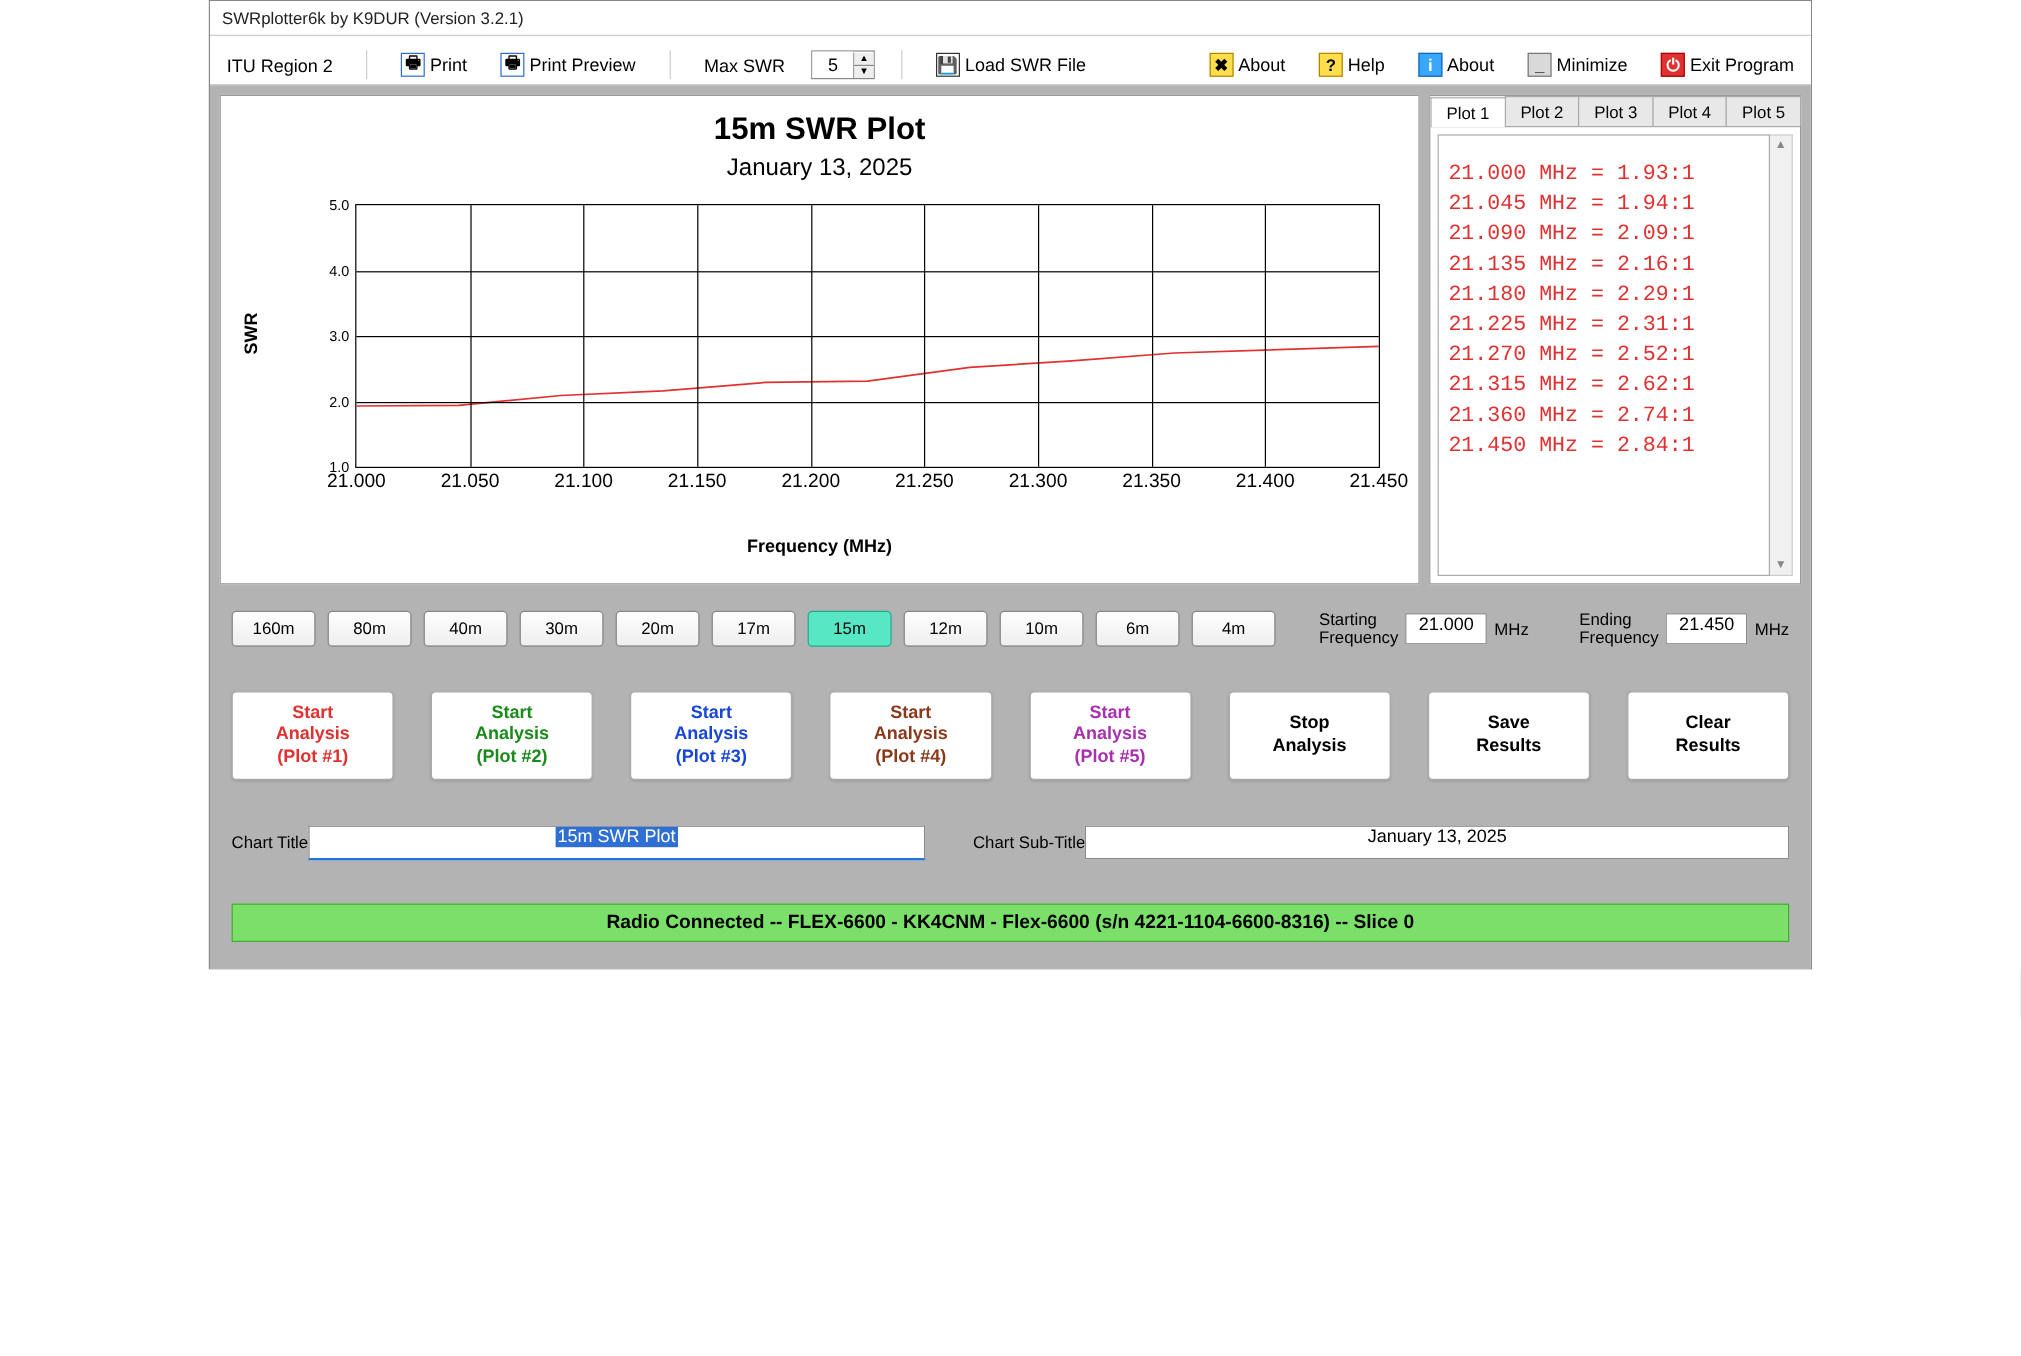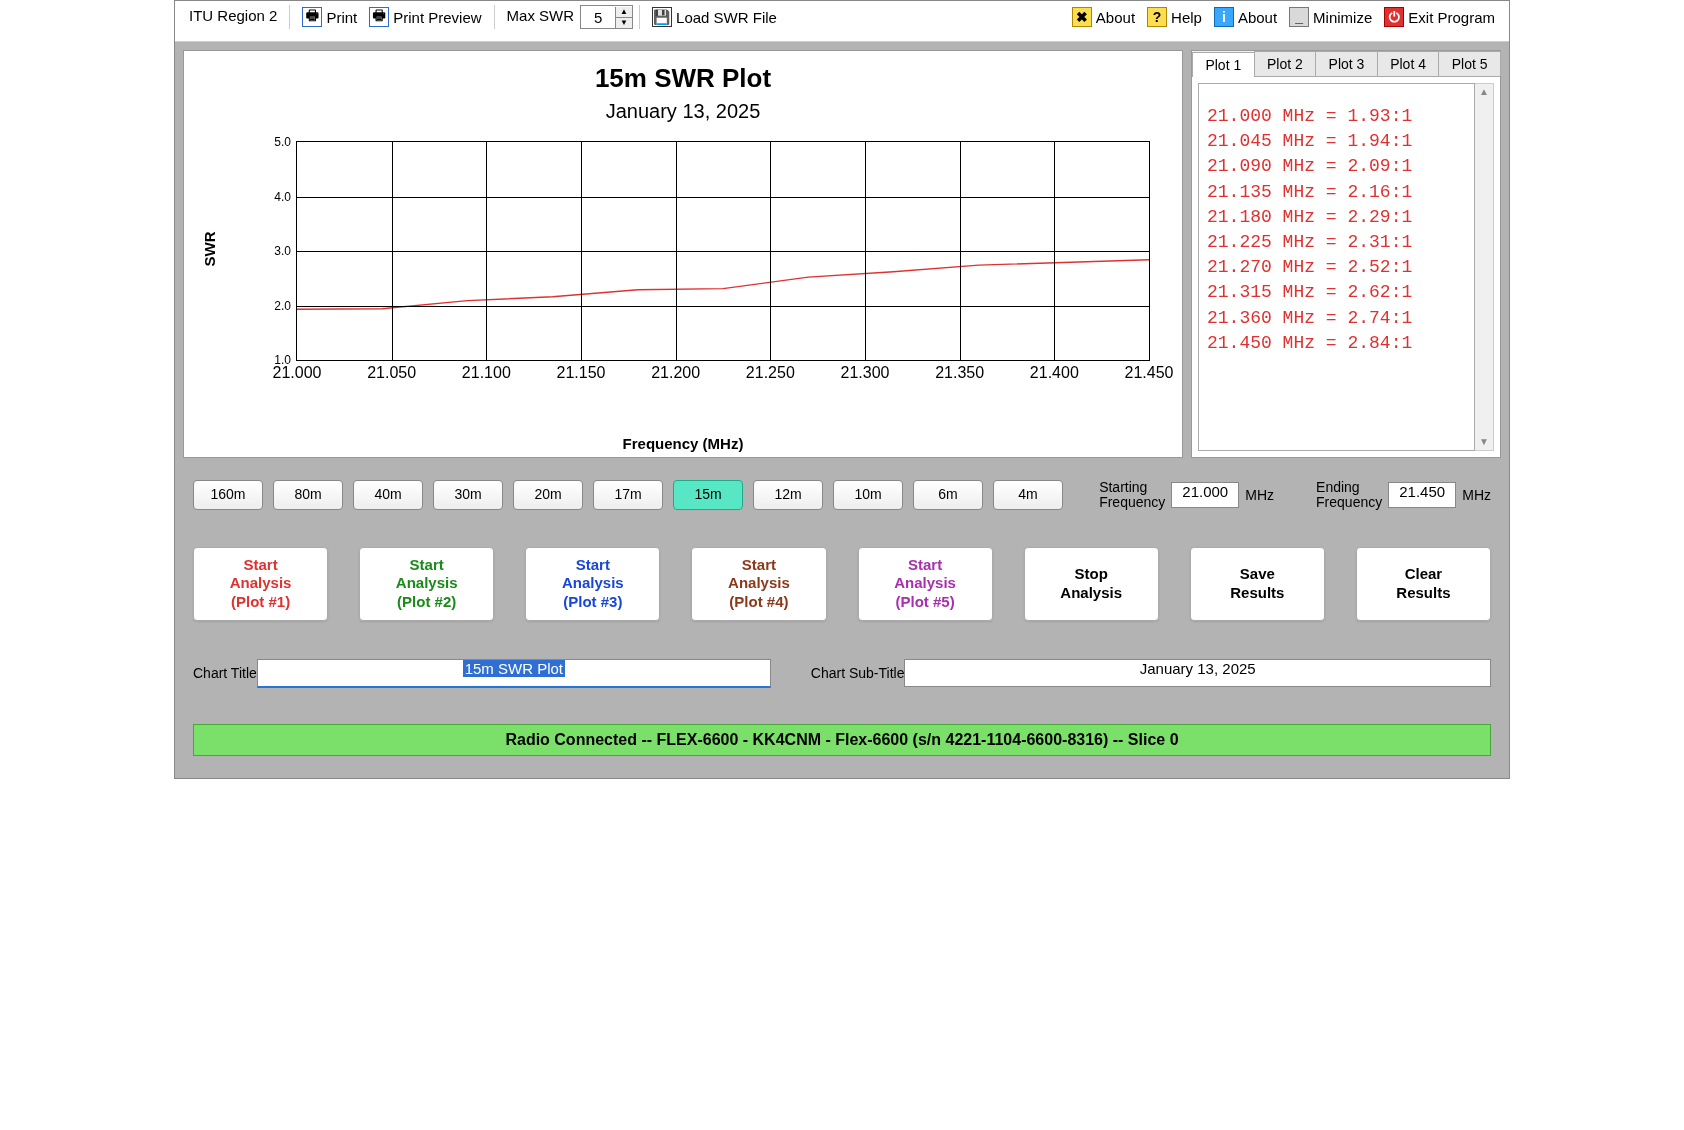--- a/index.html
+++ b/index.html
@@ -1,18 +1,18 @@
 <!DOCTYPE html>
 <html><head>
 <meta charset="utf-8">
 <style>
   html,body{margin:0;padding:0;font-family:"Segoe UI",Tahoma,sans-serif;font-size:15px;color:#000;background:#fff;}
   .window{width:1336px;margin:0 auto;border:1px solid #888;box-sizing:border-box;}
   .titlebar{padding:6px 10px;font-size:14px;color:#222;background:#fff;border-bottom:1px solid #ccc;}
-  .toolbar{display:flex;align-items:flex-start;padding:4px 8px;gap:0;border-bottom:1px solid #ccc;background:#fff;height:32px}
+  .toolbar{display:flex;align-items:flex-end;padding:4px 8px;gap:16px;border-bottom:1px solid #ccc;background:#fff;height:32px}
   .toolbar .sep{width:1px;height:24px;background:#ccc;margin:0 6px;}
   .tbtn{display:flex;align-items:center;gap:4px;padding:2px 6px;cursor:default;font-size:15px;}
   .icon{width:18px;height:18px;display:flex;align-items:center;justify-content:center;font-size:14px;font-weight:bold;border:1px solid #000;background:#fff;}
   .icon.yellow{background:#ffde4d;border-color:#b08500;}
   .icon.blue{background:#3aa7ff;color:#fff;border-color:#1468b0;}
   .icon.red{background:#e03131;color:#fff;border-color:#a00;}
   .icon.gray{background:#d9d9d9;border-color:#777;}
   .icon.print{background:#fff;border-color:#2a6cd3}
   .icon.save{background:#fff;border-color:#333}
   .spinner{display:flex;align-items:center;border:1px solid #888;height:22px;}
@@ -21,21 +21,21 @@
   .spin-btns div{width:16px;height:10px;font-size:8px;line-height:10px;text-align:center;background:#eee;border-bottom:1px solid #888;cursor:default;}
   .spin-btns div:last-child{border-bottom:none;}
   .spacer{flex:1}
   .body-area{background:#b3b3b3;padding:8px;}
   .top-row{display:flex;gap:8px;align-items:stretch;}
   .chart-panel{flex:1;background:#fff;border:1px solid #999;padding:8px 12px 8px 12px;position:relative;height:408px;box-sizing:border-box;}
   .chart-title{text-align:center;font-size:26px;font-weight:bold;margin-top:4px;}
   .chart-sub{text-align:center;font-size:20px;margin-top:6px;}
   .chart-box{position:relative;margin:18px 20px 4px 60px;height:260px;}
   .axis-y-label{position:absolute;left:8px;top:50%;transform:translateY(-80%) rotate(-90deg);transform-origin:center;font-weight:bold;font-size:15px;}
-  .axis-x-label{text-align:center;font-weight:bold;font-size:15px;margin-top:34px;}
+  .axis-x-label{text-align:center;font-weight:bold;font-size:15px;margin-top:17px;}
   .plot-area{position:absolute;left:40px;top:0;right:0;bottom:40px;border:1px solid #000;}
   .gridline-h,.gridline-v{position:absolute;background:#000;}
   .gridline-h{height:1px;left:0;right:0;}
   .gridline-v{width:1px;top:0;bottom:0;}
   .y-tick{position:absolute;right:100%;padding-right:6px;font-size:12px;transform:translateY(-50%);}
   .x-tick{position:absolute;top:100%;padding-top:4px;font-size:16px;transform:translateX(-50%);white-space:nowrap;}
   svg.plot-line{position:absolute;left:0;top:0;width:100%;height:100%;overflow:visible;}
   .data-panel{width:310px;background:#fff;border:1px solid #999;display:flex;flex-direction:column;box-sizing:border-box;}
   .tabs{display:flex;border-bottom:1px solid #aaa;background:#f2f2f2;}
   .tab{flex:1;text-align:center;padding:4px 2px;font-size:14px;border:1px solid #aaa;border-bottom:none;background:#e8e8e8;cursor:default;margin-right:-1px;}
@@ -60,20 +60,21 @@
   .title-input.main .sel{background:#2f6fd4;color:#fff;padding:0 2px;}
   .title-input.sub{flex:1;text-align:center;}
   .status-row{margin-top:18px;padding:8px 10px 14px 10px;}
   .status-bar{background:#7be069;border:1px solid #4aa63b;text-align:center;font-weight:bold;font-size:16px;padding:6px 0;}
 </style>
 </head>
 <body>
 
 <div class="window">
 
+  <div class="titlebar">SWRplotter6k by K9DUR (Version 3.2.1)</div>
 
   <div class="toolbar">
     <div class="tbtn">
         <span>ITU Region 2</span>
       </div>
     <div class="sep"></div>
     <div class="tbtn">
         <span class="icon print">🖶</span>
         <span>Print</span>
       </div>

